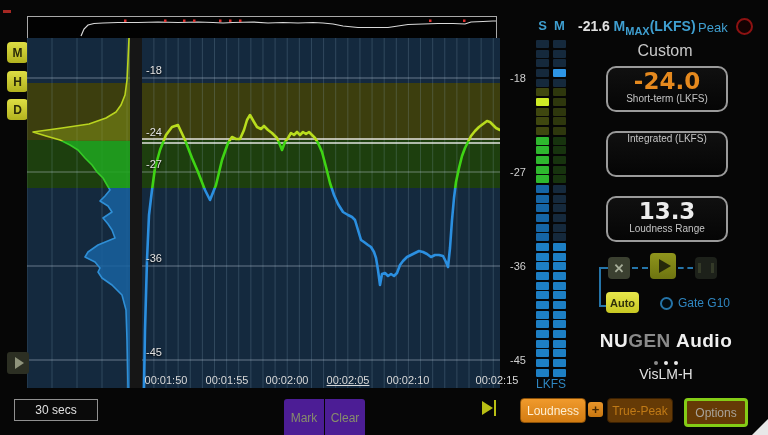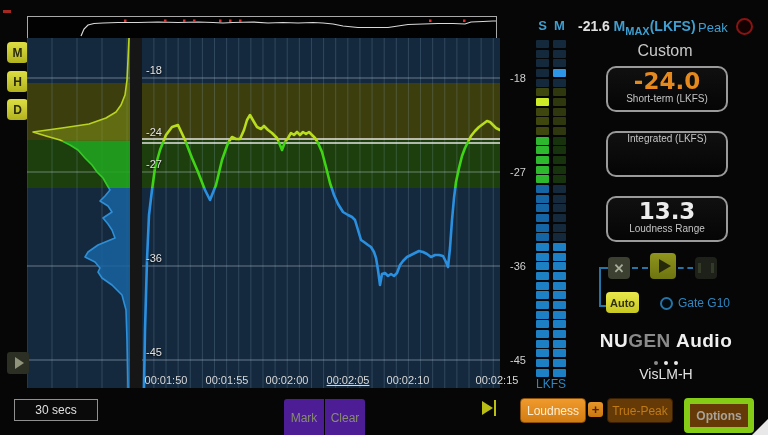--- a/index.html
+++ b/index.html
@@ -60,21 +60,21 @@
   
   .bbar-box{top:399px;height:20px;border:1px solid #909090;background:#0a0a0a;color:#e0e0e0;
             font-size:12px;display:flex;align-items:center;justify-content:center;cursor:pointer;}
   .mark-btn{top:399px;height:38px;background:#4c1d95;color:#878d6c;font-size:12px;
             display:flex;align-items:center;justify-content:center;cursor:pointer;}
   .orange-btn{top:398px;height:23px;border-radius:4px;font-size:12px;display:flex;align-items:center;justify-content:center;cursor:pointer;}
   #btn-loudness{left:520px;width:64px;background:linear-gradient(#f09a2c,#d37c12);color:#fdeed2;border:1px solid #8a5008;}
   #btn-plus{left:588px;top:402px;width:15px;height:15px;background:linear-gradient(#e8952a,#c97710);color:#4a2a02;
             border-radius:3px;font-size:13px;font-weight:bold;display:flex;align-items:center;justify-content:center;cursor:pointer;}
   #btn-truepeak{left:607px;width:64px;background:#653a06;color:#c07a16;border:1px solid #3a2002;}
-  #btn-options{left:684px;width:58px;background:#653a06;color:#a8a29a;border:6px solid #84cc16;font-weight:bold;}
+  #btn-options{left:684px;width:58px;background:#653a06;color:#a8a29a;border:3px solid #84cc16;}
   #skip-end{left:482px;top:400px;width:17px;height:17px;cursor:pointer;}
   #skip-end .tri{position:absolute;left:0;top:1px;width:0;height:0;border-left:11px solid #b8be14;border-top:7px solid transparent;border-bottom:7px solid transparent;}
   #skip-end .bar{position:absolute;left:12px;top:0;width:2px;height:16px;background:#b8be14;}
   #resize-corner{left:752px;top:419px;width:0;height:0;border-left:16px solid transparent;border-bottom:16px solid #e8e8e8;cursor:nwse-resize;}
   #hist-expand{left:7px;top:352px;width:22px;height:22px;background:#2c2f23;border-radius:3px;
                display:flex;align-items:center;justify-content:center;cursor:pointer;}
   #hist-expand .tri{width:0;height:0;border-left:9px solid #90947c;border-top:6px solid transparent;border-bottom:6px solid transparent;margin-left:2px;}
   svg{position:absolute;left:0;top:0;display:block;}
 </style>
 </head>

